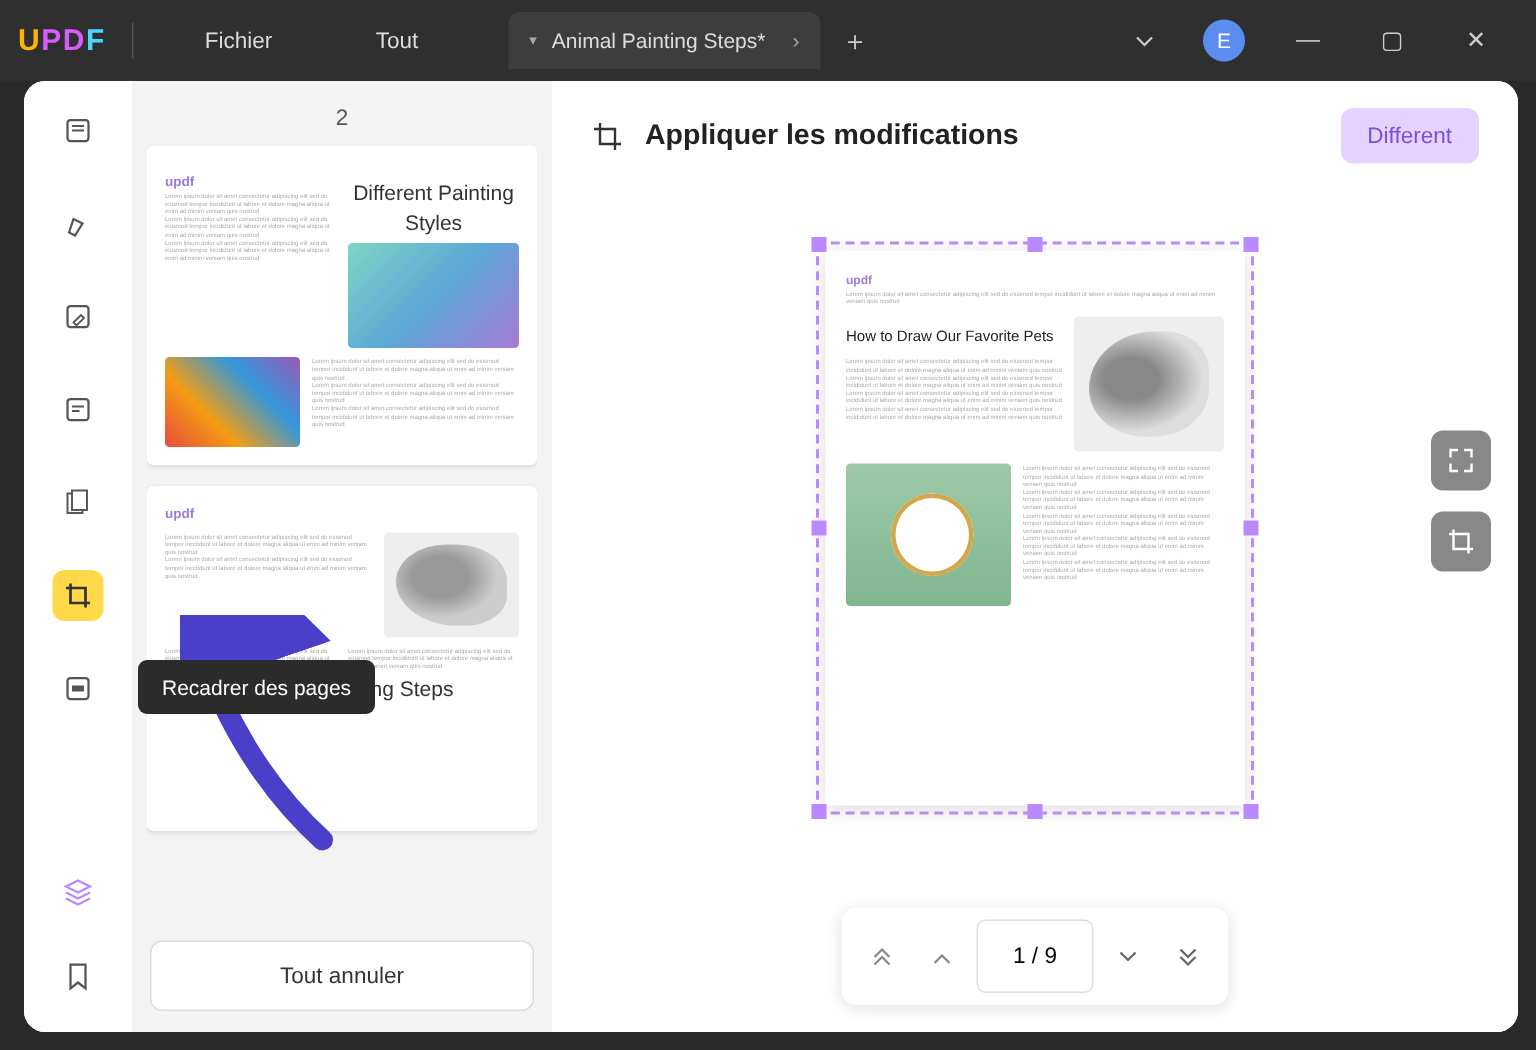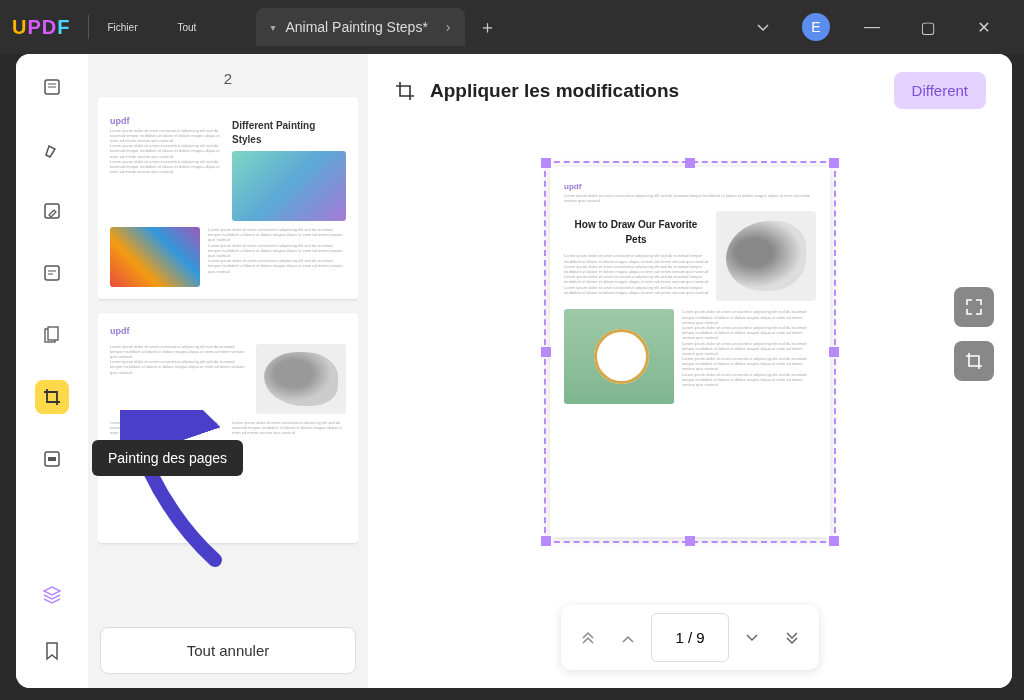--- a/index.html
+++ b/index.html
@@ -2,21 +2,21 @@
 <html><head>
 <meta charset="utf-8">
 <style>
 * { margin: 0; padding: 0; box-sizing: border-box; font-family: -apple-system, BlinkMacSystemFont, "Segoe UI", sans-serif; }
 body { width: 1024px; height: 700px; background: #2a2a2a; overflow: hidden; }
 
 .titlebar { height: 54px; background: #2f2f2f; display: flex; align-items: center; padding: 0 12px; color: #ddd; }
 .logo { font-weight: 800; font-size: 20px; letter-spacing: 1px; }
 .logo span:nth-child(1){color:#ffb300}.logo span:nth-child(2){color:#d75bff}.logo span:nth-child(3){color:#d75bff}.logo span:nth-child(4){color:#4bd5ff}
 .menu-sep { width:1px; height:24px; background:#555; margin:0 18px; }
-.menu-item { margin-right: 40px; font-size: 10px; cursor: pointer; }
+.menu-item { margin-right: 40px; font-size: 15px; cursor: pointer; margin-left: 29px; }
 .tab { display:flex; align-items:center; background:#3d3d3d; height:38px; padding:0 14px; border-radius:8px 8px 0 0; margin-left:20px; font-size:14px; }
 .tab .tri { margin-right:10px; color:#aaa; font-size:10px; }
 .tab .chev { margin-left:18px; color:#aaa; }
 .tab-add { margin-left:14px; color:#ccc; font-size:18px; cursor:pointer; }
 .spacer { flex:1; }
 .tb-icon { width:22px; height:22px; display:flex; align-items:center; justify-content:center; margin:0 14px; cursor:pointer; color:#ccc; }
 .avatar { width:28px; height:28px; border-radius:50%; background:#5b8def; color:#fff; display:flex; align-items:center; justify-content:center; font-size:14px; margin:0 14px; }
 .winbtn { width:28px; text-align:center; }
 
 .app-body { position:absolute; top:54px; left:16px; right:12px; bottom:12px; background:#fff; border-radius:14px; display:flex; overflow:hidden; }
@@ -27,21 +27,21 @@
 .side-bottom { margin-top:auto; margin-bottom:20px; display:flex; flex-direction:column; gap:22px; align-items:center; }
 .layers-icon { color:#b98aff; }
 
 .tooltip { position:absolute; left:76px; top:386px; background:#2b2b2b; color:#fff; padding:10px 16px; border-radius:6px; font-size:14px; white-space:nowrap; z-index:50; }
 
 .thumb-panel { width:280px; background:#f3f3f3; padding:10px; overflow:hidden; display:flex; flex-direction:column; }
 .thumb-scroll { flex:1; overflow:hidden; }
 .page-num { text-align:center; color:#555; font-size:15px; margin:6px 0 10px; }
 .thumb { background:#fff; border-radius:4px; margin-bottom:14px; padding:12px; font-size:6px; color:#888; line-height:1.4; box-shadow:0 1px 3px rgba(0,0,0,.1); position:relative; }
 .thumb .brand { color:#9b7bd6; font-size:9px; font-weight:600; }
-.thumb h4 { font-size:10px; color:#333; font-weight:700; margin:4px 0; }
+.thumb h4 { font-size:14px; color:#333; font-weight:400; margin:4px 0;text-align:center; }
 .thumb-row { display:flex; gap:8px; margin-top:6px; }
 .thumb-row .txt { flex:1; }
 .img-box { background:linear-gradient(135deg,#7ed6c4,#5ba8d6,#a67bd6); border-radius:3px; }
 .img-paint { background:linear-gradient(45deg,#e74c3c,#f39c12,#3498db,#9b59b6); }
 .img-dog { width:90px; height:70px; background:#eee; border-radius:3px; position:relative; }
 .img-dog::after { content:""; position:absolute; inset:8px; background:radial-gradient(ellipse at 40% 40%, #999 30%, #ccc 60%); border-radius:50% 50% 40% 60%; }
 .reset-btn { background:#fff; border:1px solid #ddd; border-radius:8px; padding:14px; text-align:center; font-size:15px; color:#333; margin:8px 2px 4px; cursor:pointer; }
 
 .main { flex:1; background:#fff; display:flex; flex-direction:column; position:relative; }
 .main-header { display:flex; align-items:center; padding:18px 26px; gap:14px; }
@@ -50,21 +50,21 @@
 
 .canvas-area { flex:1; display:flex; justify-content:center; align-items:flex-start; padding:40px 20px 20px; position:relative; }
 .page-preview { width:280px; height:370px; background:#fff; box-shadow:0 2px 12px rgba(0,0,0,.15); position:relative; }
 .crop-frame { position:absolute; inset:-6px; border:2px dashed #b98aff; }
 .crop-handle { position:absolute; width:10px; height:10px; background:#b98aff; }
 .ch-tl{top:-5px;left:-5px}.ch-tr{top:-5px;right:-5px}.ch-bl{bottom:-5px;left:-5px}.ch-br{bottom:-5px;right:-5px}
 .ch-t{top:-5px;left:50%;margin-left:-5px}.ch-b{bottom:-5px;left:50%;margin-left:-5px}
 .ch-l{left:-5px;top:50%;margin-top:-5px}.ch-r{right:-5px;top:50%;margin-top:-5px}
 .pp-content { padding:14px; font-size:5.5px; color:#777; line-height:1.5; }
 .pp-content .brand { color:#9b7bd6; font-size:8px; font-weight:600; }
-.pp-content h3 { font-size:10px; color:#222; font-weight:700; margin:6px 0;text-align:center; }
+.pp-content h3 { font-size:10px; color:#222; font-weight:400; margin:6px 0; }
 .pp-row { display:flex; gap:8px; margin-top:8px; }
 .pp-img1 { width:100px; height:90px; background:#eee; border-radius:3px; position:relative; overflow:hidden; }
 .pp-img1::after{content:"";position:absolute;inset:10px;background:radial-gradient(ellipse at 35% 45%,#888 25%,#ddd 65%);border-radius:60% 40% 50% 50%;}
 .pp-img2 { width:110px; height:95px; background:linear-gradient(#9fc9a8,#7fb68f); border-radius:3px; position:relative; }
 .pp-img2::after{content:"";position:absolute;left:30px;top:20px;width:55px;height:55px;background:#fff;border-radius:50%;box-shadow:inset 0 0 0 3px #d4a84a;}
 
 .side-tools { position:absolute; right:18px; top:160px; display:flex; flex-direction:column; gap:14px; }
 .tool-sq { width:40px; height:40px; background:#888; border-radius:8px; display:flex; align-items:center; justify-content:center; color:#fff; cursor:pointer; }
 
 .pager { position:absolute; bottom:18px; left:50%; transform:translateX(-50%); display:flex; align-items:center; gap:6px; background:#fff; padding:8px 10px; border-radius:10px; box-shadow:0 2px 10px rgba(0,0,0,.12); }
@@ -150,21 +150,21 @@
           <svg width="22" height="22" viewBox="0 0 22 22">
             <path d="M11 3l8 4-8 4-8-4z M3 11l8 4 8-4 M3 15l8 4 8-4" stroke="currentColor" stroke-width="1.5" fill="none"></path>
           </svg>
         </div>
       <div class="side-btn">
           <svg width="18" height="20" viewBox="0 0 18 20">
             <path d="M4 2h10v16l-5-4-5 4z" stroke="#555" stroke-width="1.5" fill="none"></path>
           </svg>
         </div>
     </div>
-    <div class="tooltip">Painting des pages</div>
+    <div class="tooltip">Recadrer des pages</div>
   </div>
 
   <div class="thumb-panel">
     <div class="thumb-scroll">
       <div class="page-num">2</div>
       <div class="thumb">
         <div class="thumb-row">
           <div class="txt"><span class="brand">updf</span><div class="greek"></div><div class="greek"></div><div class="greek"></div></div>
           <div style="flex:1">
               <h4>Different Painting Styles</h4>

